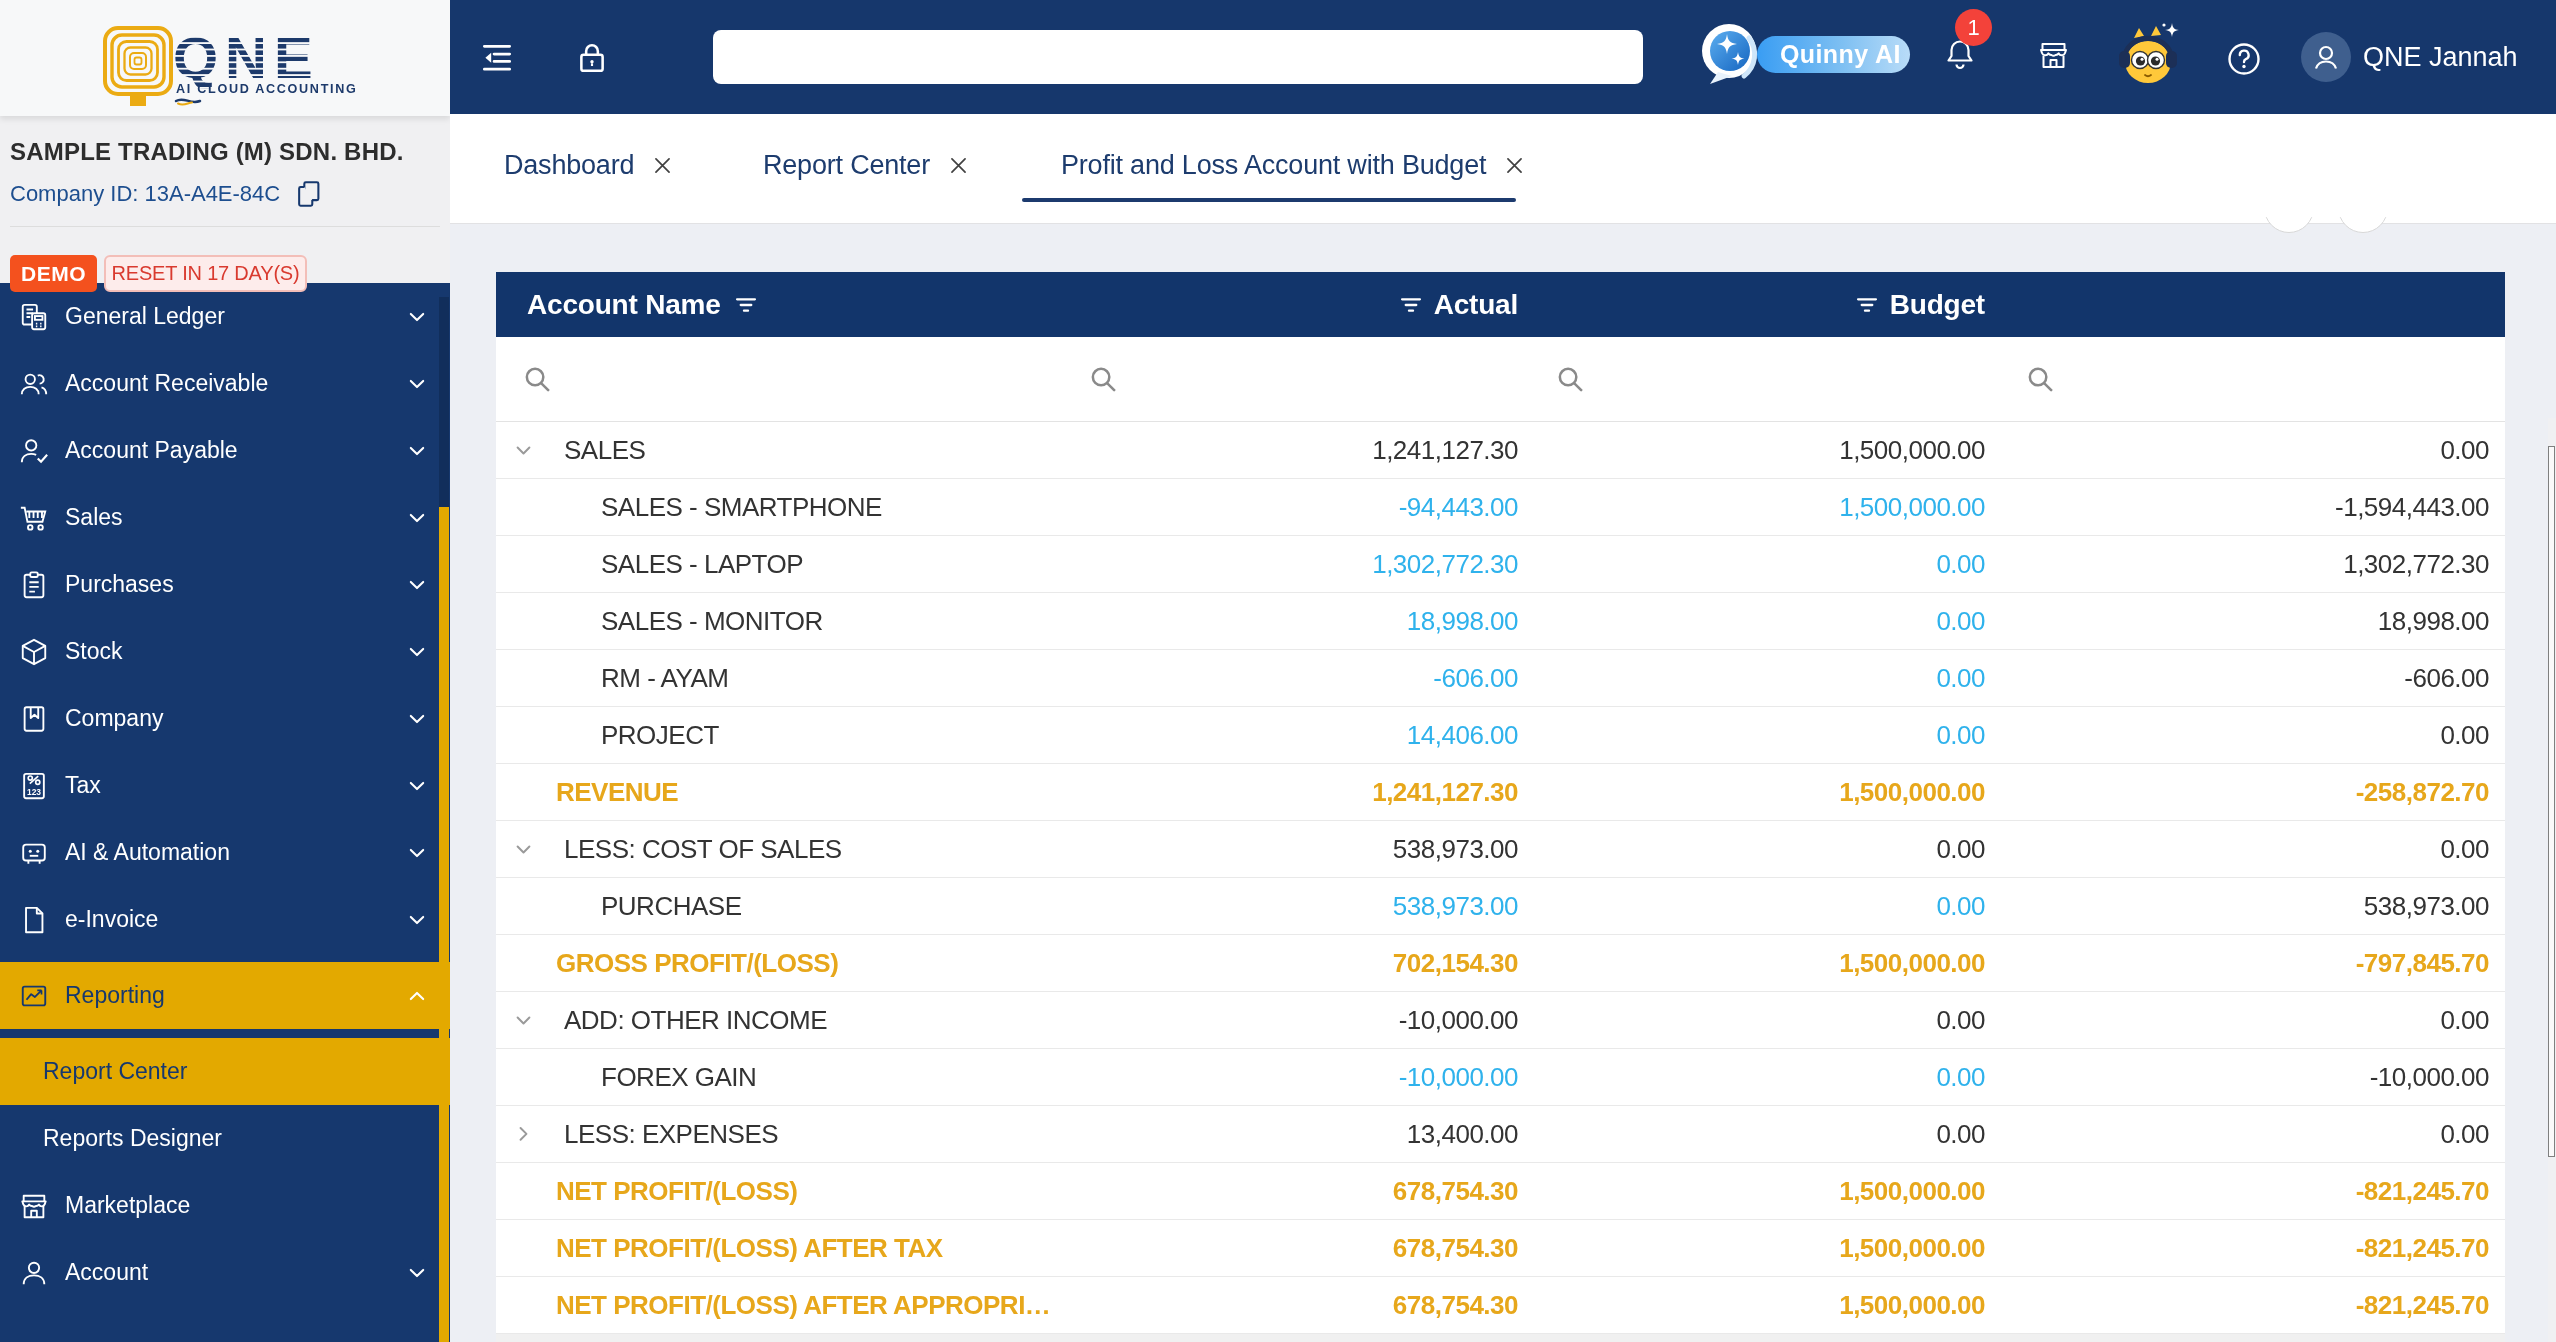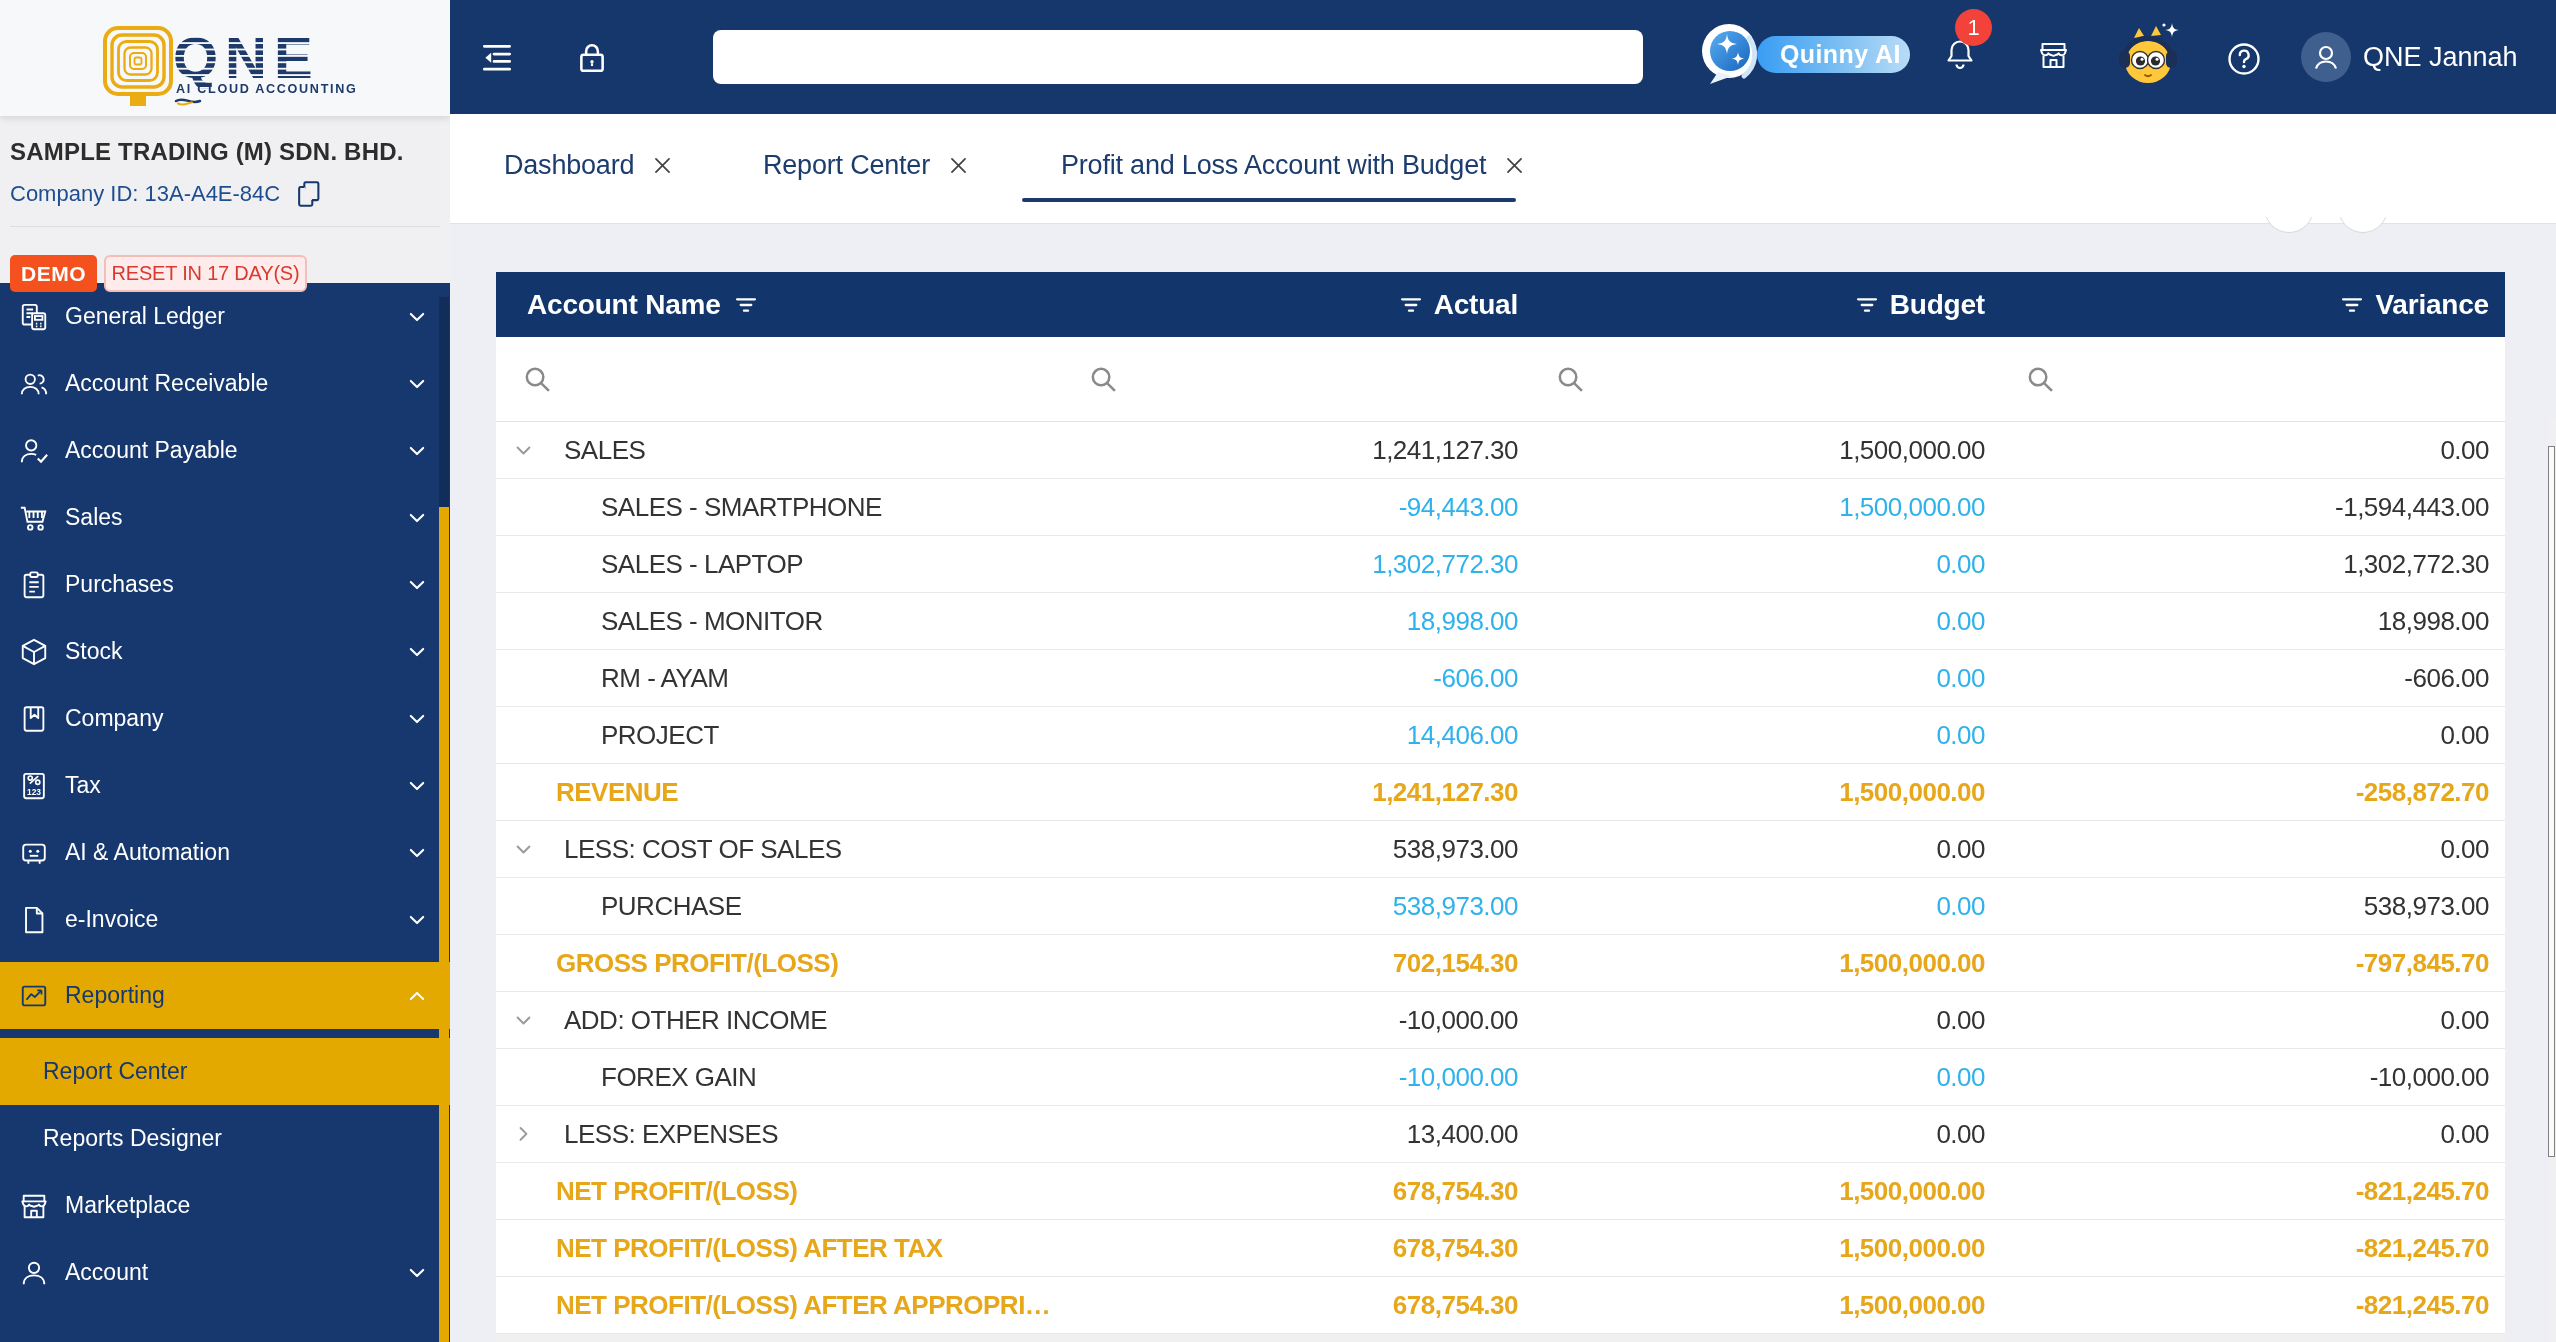--- a/index.html
+++ b/index.html
@@ -493,26 +493,20 @@
             <use href="#i-funnel"></use>
           </svg>
         <span>Actual</span>
       </div>
       <div class="gh-cell gh-num gh-c2">
         <svg class="funnel">
             <use href="#i-funnel"></use>
           </svg>
         <span>Budget</span>
       </div>
-      <div class="gh-cell gh-num gh-c3">
-        <svg class="funnel">
-            <use href="#i-funnel"></use>
-          </svg>
-        <span>Variance</span>
-      </div>
     </div>
     <div class="search-row">
       <div class="sr-cell sr-c0">
           <svg class="mag">
             <use href="#i-mag"></use>
           </svg>
         </div>
       <div class="sr-cell sr-c1">
           <svg class="mag">
             <use href="#i-mag"></use>

